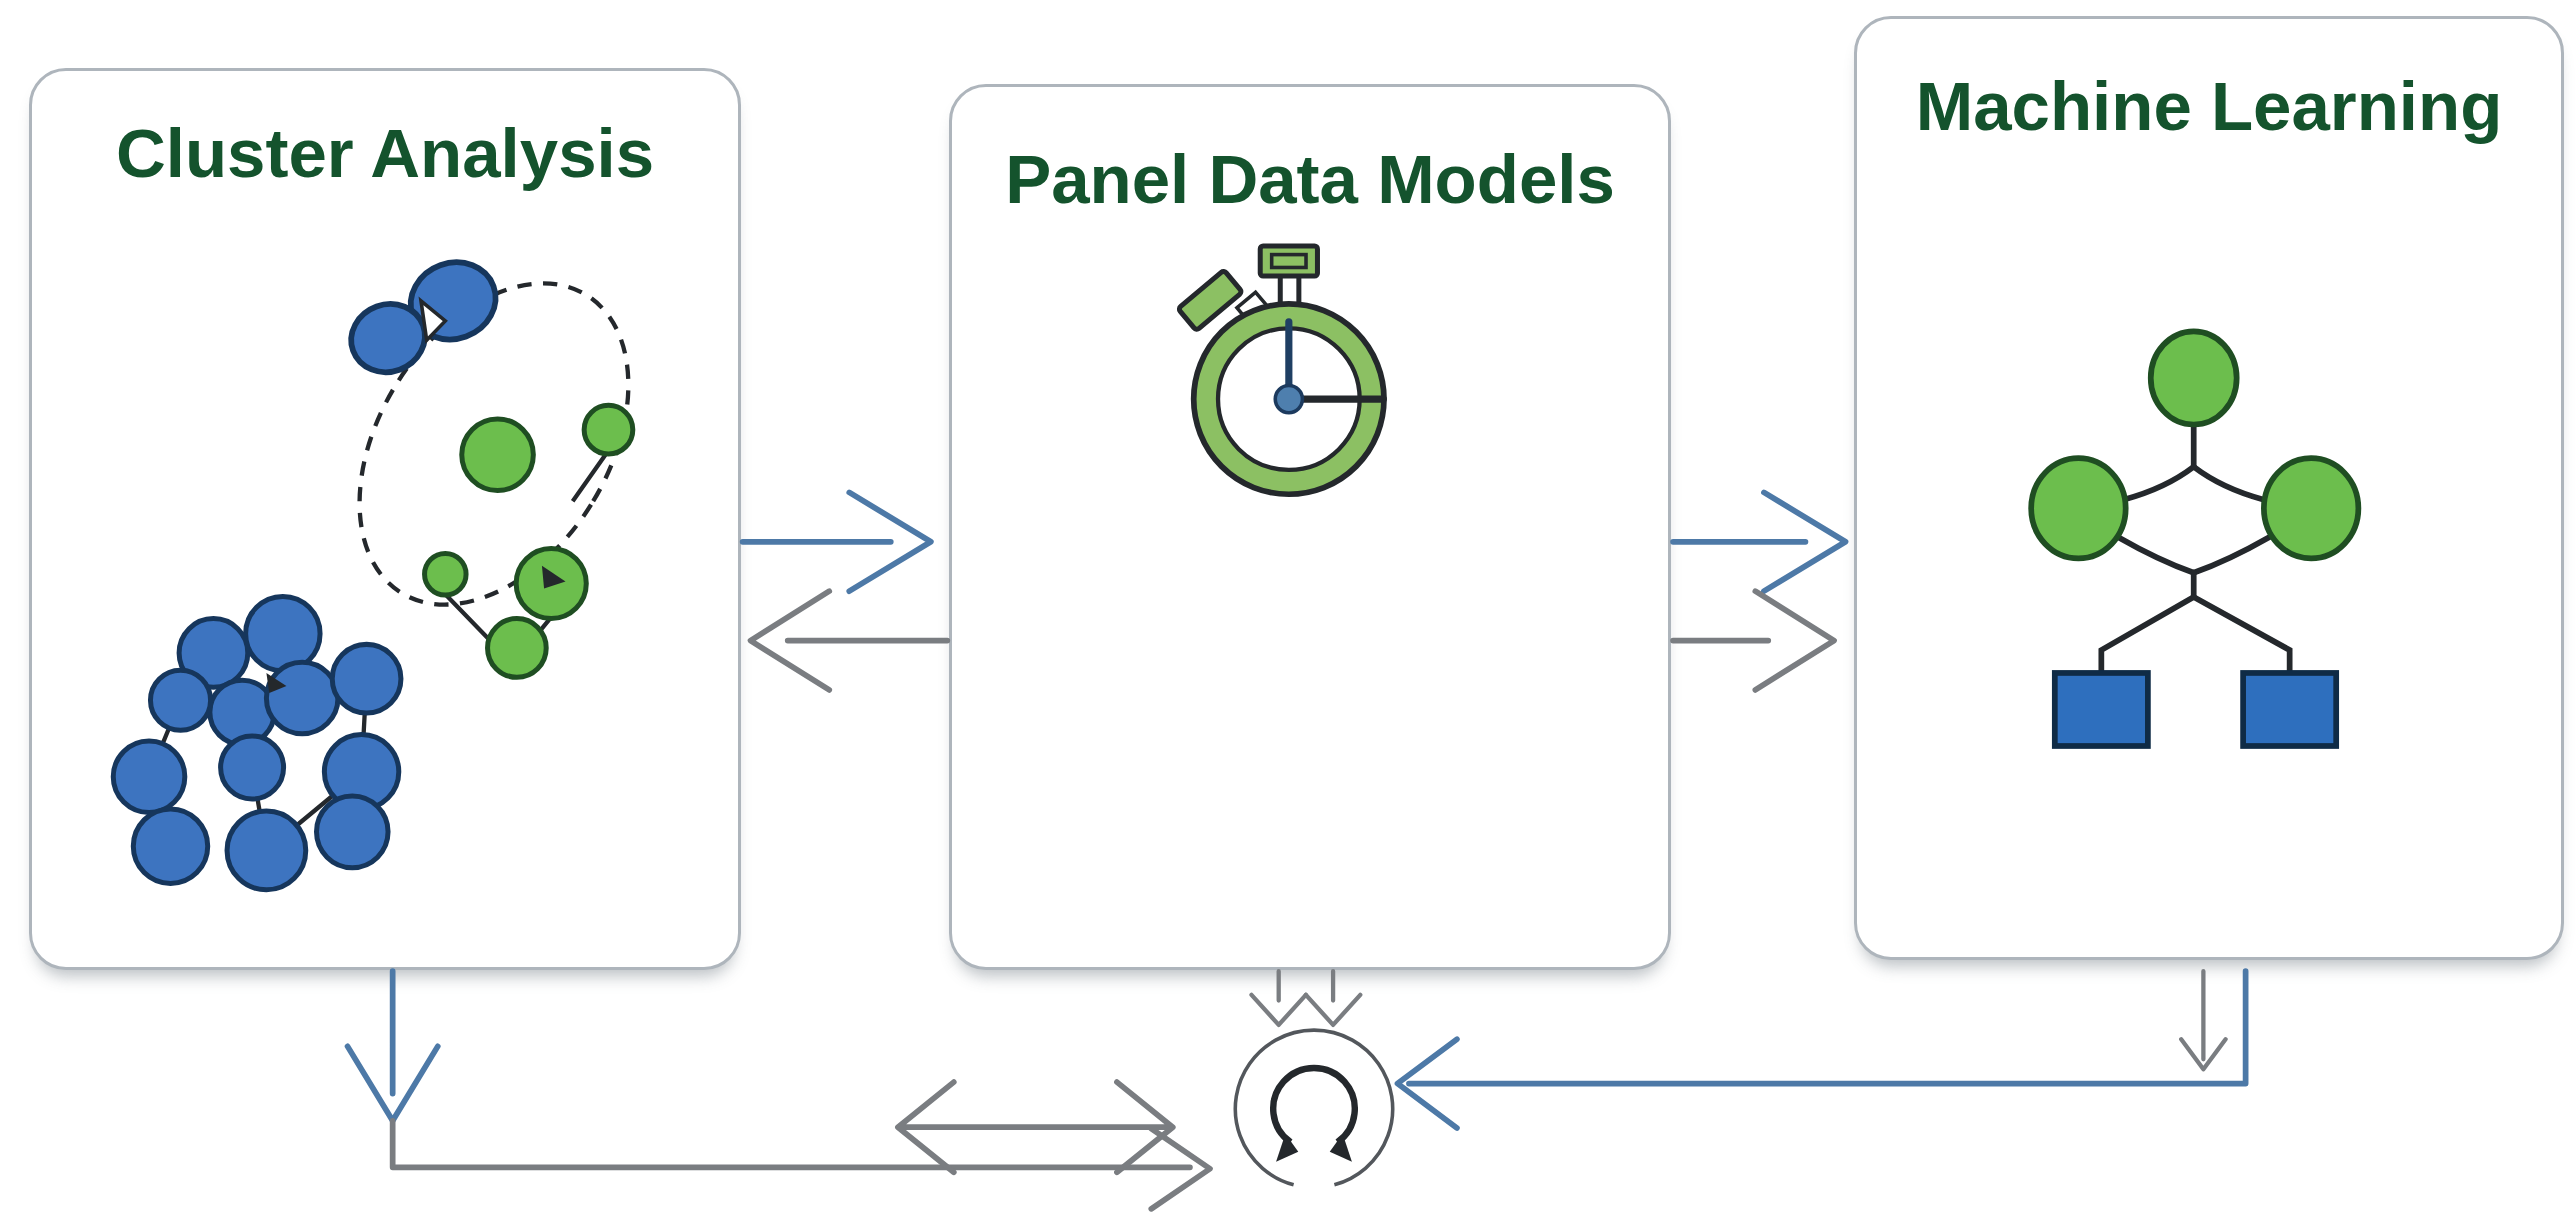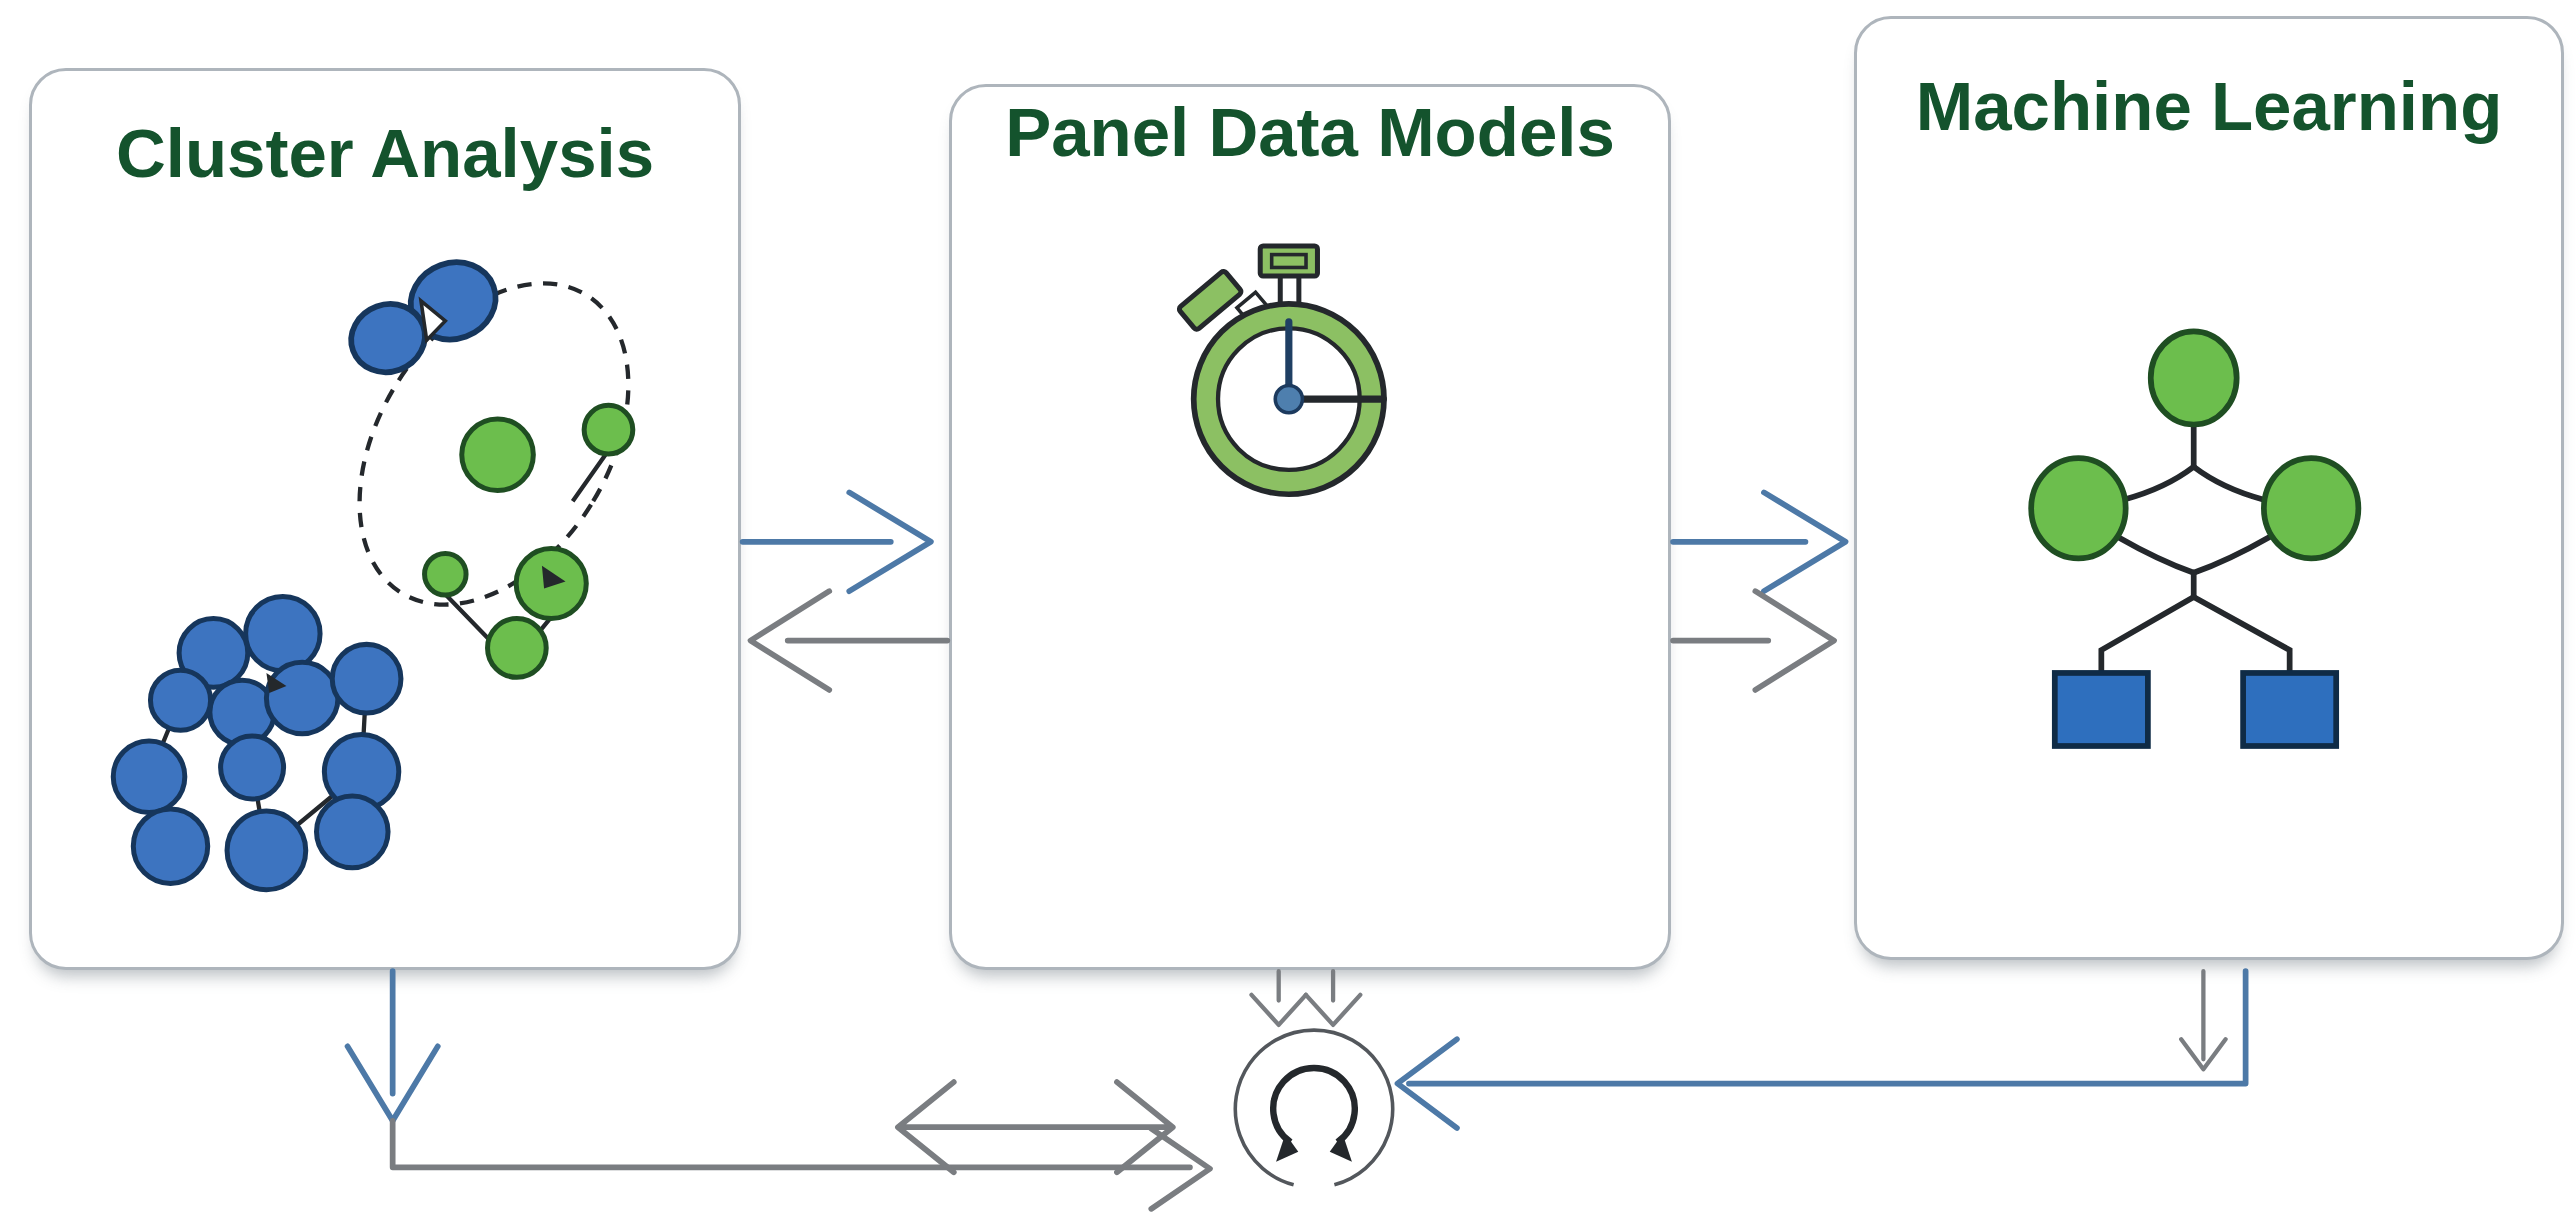--- a/index.html
+++ b/index.html
@@ -25,21 +25,21 @@
   #box-ml      { left: 1854px; top: 16px;  width: 710px;  height: 944px; }
   .box-title {
     text-align: center;
     font-weight: bold;
     color: #14532d;
     font-size: 69px;
     line-height: 1.32;
     letter-spacing: 0px;
   }
   #box-cluster .box-title { margin-top: 37px; }
-  #box-panel   .box-title { }
+  #box-panel   .box-title { margin-top: 47px; }
   #box-ml      .box-title { margin-top: 42px; }
   svg.layer { position: absolute; z-index: 2; pointer-events: none; }
   #connectors { left: 0; top: 0; }
   #icon-cluster   { left: 93px;  top: 215px;  }
   #icon-stopwatch { left: 1160px; top: 236px;  }
   #icon-tree      { left: 2019px; top: 322px;  }
   #icon-loop      { left: 1221px; top: 1017px; }
 </style>
 </head>
 <body>

